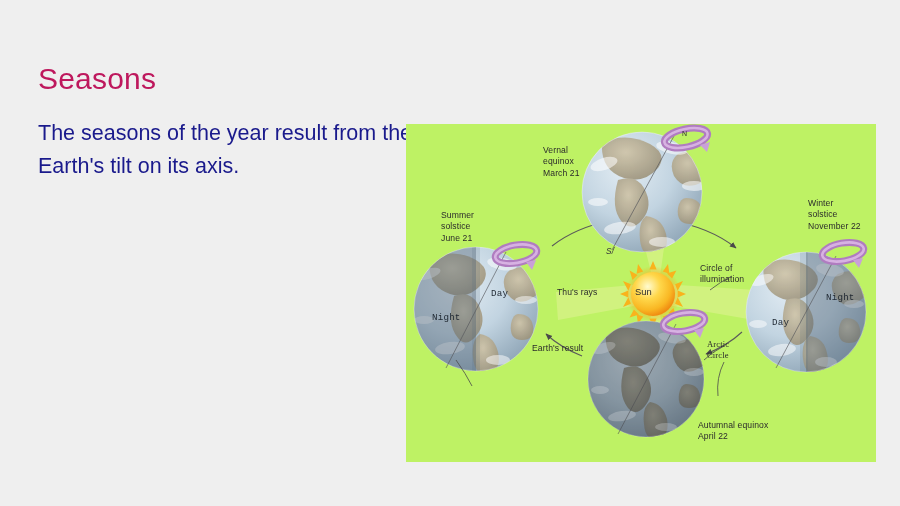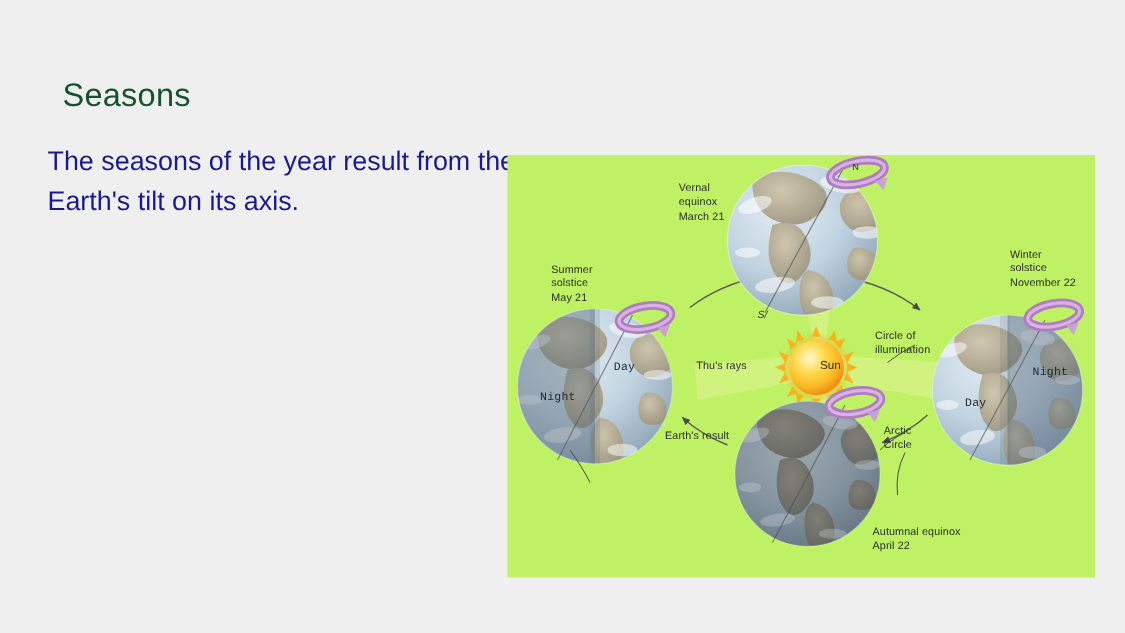--- a/index.html
+++ b/index.html
@@ -16,25 +16,25 @@
   }
 
   
   #slide-text {
     position: absolute;
     left: 38px;
     top: 62px;
     width: 385px;
   }
   #page-title {
-    color: #14532d;
-    font-size: 26px;
+    color: #be185d;
+    font-size: 30px;
     font-weight: 400;
     line-height: 1.1;
-    margin: 0 0 22px 12px;
+    margin: 0 0 22px 0;
     letter-spacing: 0.2px;
   }
   .body-para {
     color: #1a1a8c;
     font-size: 21.5px;
     line-height: 1.52;
     margin: 0 0 20px 0;
     font-weight: 400;
   }
   .hl-red {
@@ -80,23 +80,23 @@
     font-size: 9.4px;
     color: #2b2b2b;
   }
   
   #label-vernal   { left: 137px; top: 21px; }
   #label-summer   { left: 35px;  top: 86px; }
   #label-winter   { left: 402px; top: 74px; }
   #label-circle   { left: 294px; top: 139px; }
   #label-sunrays  { left: 151px; top: 163px; }
   #label-orbit    { left: 126px; top: 219px; }
-  #label-arctic   { left: 301px; top: 215px; }
+  #label-arctic   { left: 301px; top: 215px; font-family: Liberation Serif, serif; }
   #label-autumnal { left: 292px; top: 296px; }
-  #label-sun      { left: 229px; top: 162px; margin-left: 21px; }
+  #label-sun      { left: 229px; top: 162px; }
   #label-sfrag    { left: 200px; top: 122px; font-size: 8.4px; color:#3a3a3a; font-style: italic;}
 
   #label-night-left  { left: 26px;  top: 188px; }
   #label-day-left    { left: 85px;  top: 164px; }
   #label-day-right   { left: 366px; top: 193px; }
   #label-night-right { left: 420px; top: 168px; }
 </style>
 </head>
 <body>
 
@@ -331,21 +331,21 @@
       <path d="M318,238 q-8,16 -6,34"></path>
       <path d="M50,236 q10,14 16,26"></path>
     </g>
   </svg>
 
   <div class="dlabel" id="label-vernal">Vernal
 equinox
 March 21</div>
   <div class="dlabel" id="label-summer">Summer
 solstice
-May 21</div>
+June 21</div>
   <div class="dlabel" id="label-winter">Winter
 solstice
 November 22</div>
   <div class="dlabel" id="label-circle">Circle of
 illumination</div>
   <div class="dlabel" id="label-sunrays">Thu's rays</div>
   <div class="dlabel" id="label-orbit">Earth's result</div>
   <div class="dlabel" id="label-arctic">Arctic
 Circle</div>
   <div class="dlabel" id="label-autumnal">Autumnal equinox

